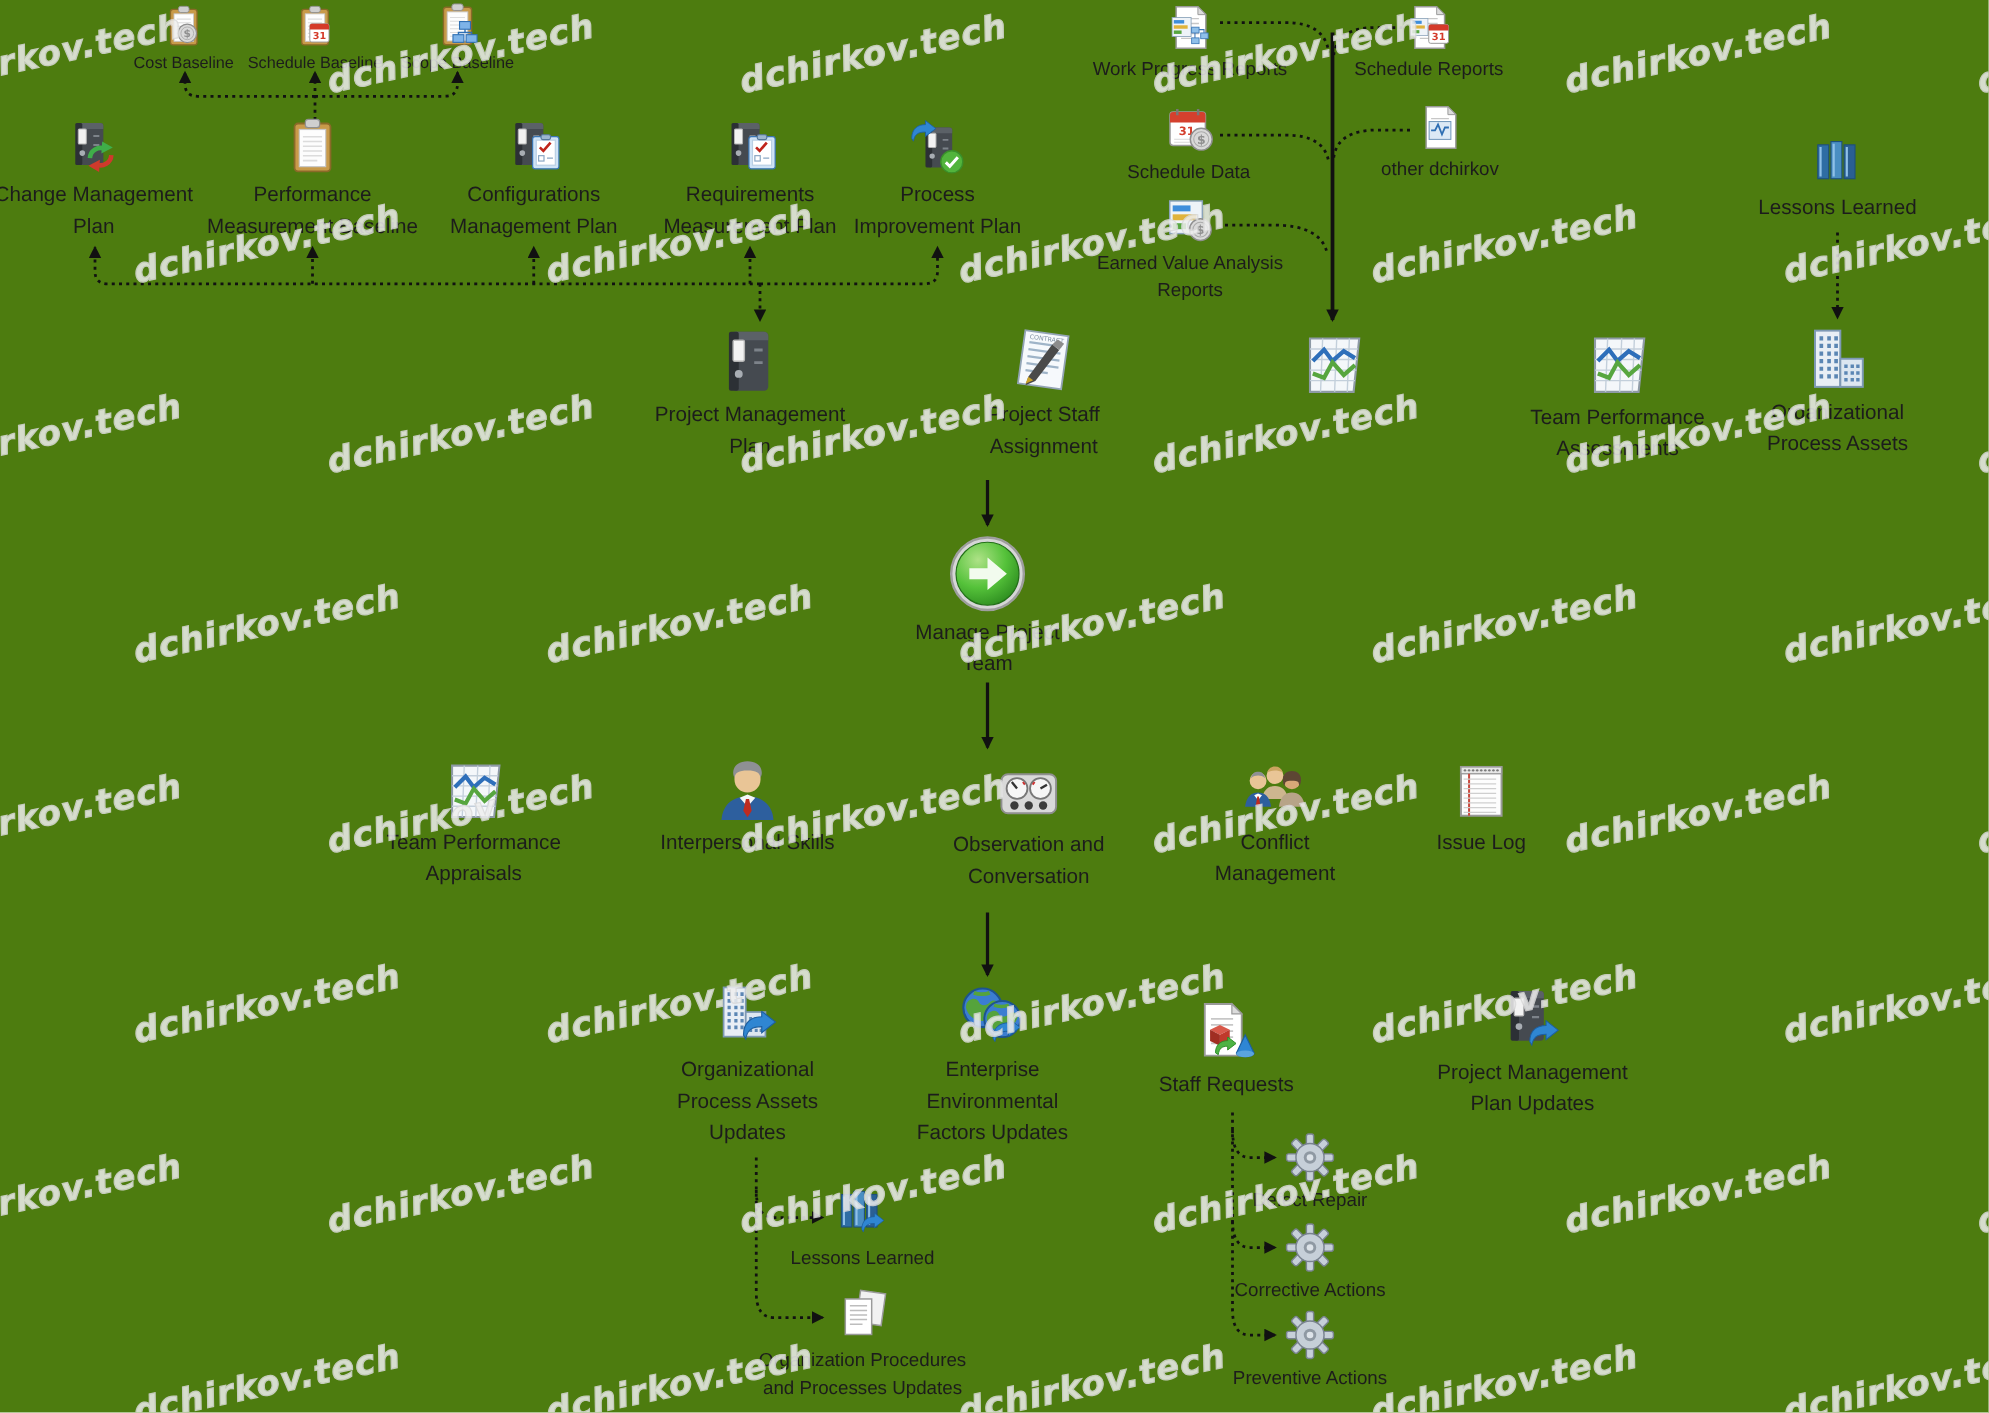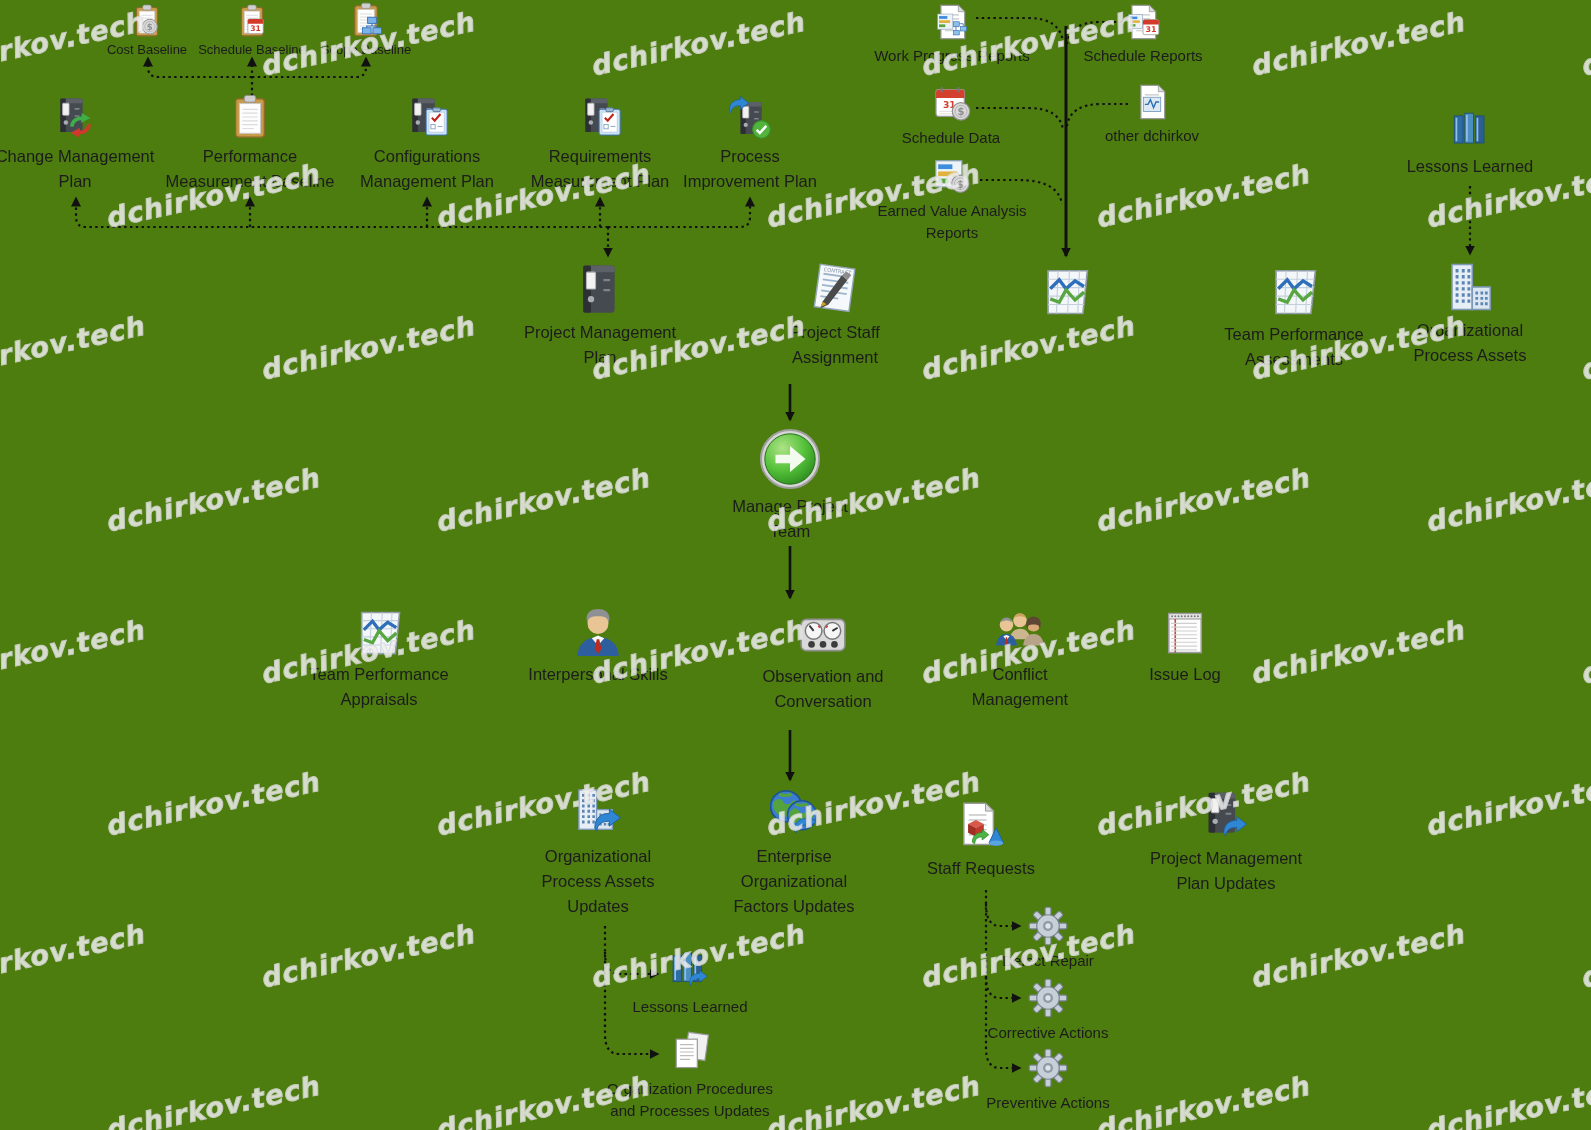--- a/index.html
+++ b/index.html
@@ -465,21 +465,21 @@
 Process Assets
 Updates</div>
 </div>
 <div class="node" style="left:689px;top:786px;width:210px">
   <svg class="ni" width="54" height="54" viewBox="0 0 48 48">
         <use href="#s-globe" x="2" y="3" width="30" height="30"></use>
         <use href="#s-globe" x="17" y="12" width="28" height="28"></use>
         <use href="#s-swoosh" x="21" y="25" width="26" height="22"></use>
       </svg>
   <div class="lbl">Enterprise
-Organizational
+Environmental
 Factors Updates</div>
 </div>
 <div class="node" style="left:876px;top:798px;width:210px">
   <svg class="ni" width="54" height="54" viewBox="0 0 48 48">
         <use href="#s-page" x="0" y="0" width="42" height="46"></use>
         <use href="#s-cube" x="9" y="16" width="21" height="21"></use>
         <use href="#s-gswap" x="15" y="28" width="16" height="16"></use>
         <use href="#s-cone" x="28" y="24" width="19" height="21"></use>
       </svg>
   <div class="lbl">Staff Requests</div>

